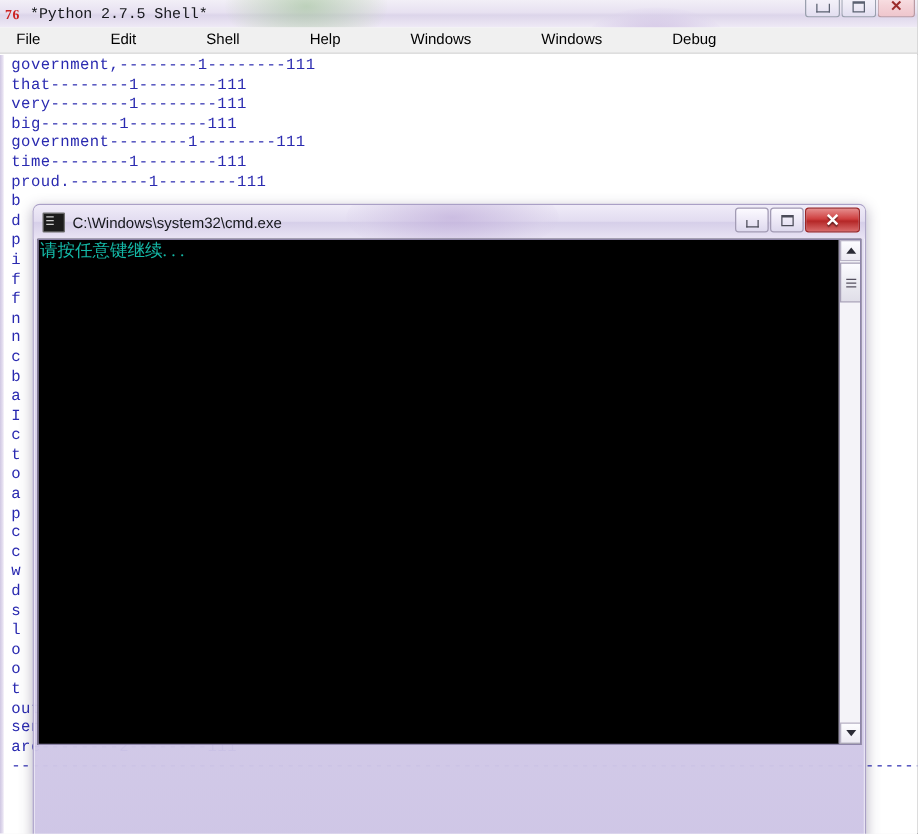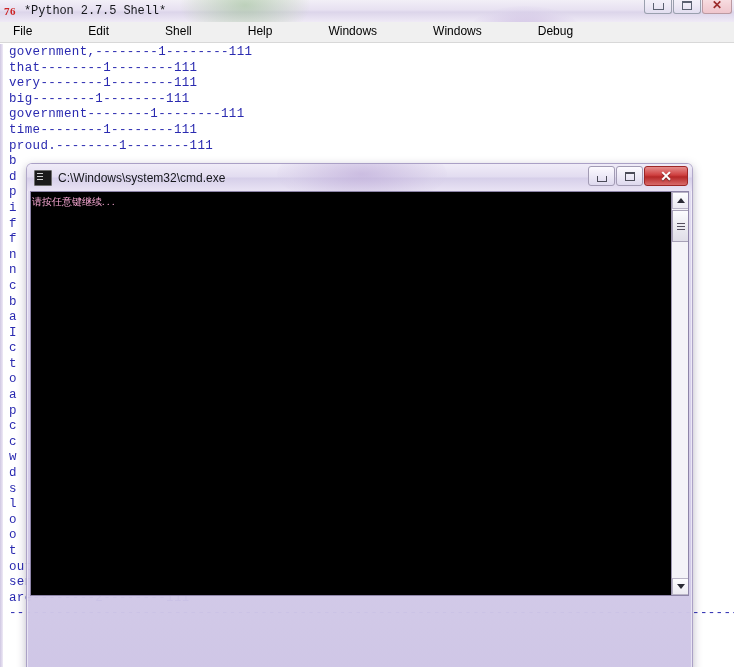--- a/index.html
+++ b/index.html
@@ -290,23 +290,23 @@
     height: 405px;
     background: #000000;
     border: 1px solid #8d84a8;
     box-sizing: border-box;
     overflow: hidden;
   }
   #cmd-console-text {
     position: absolute;
     left: 1px;
     top: 1px;
-    color: #f9a8d4;
+    color: #14b8a6;
     font-family: Liberation Serif, serif;
-    font-size: 10px;
+    font-size: 14px;
     line-height: 17px;
     white-space: pre;
   }
   
   #cmd-scrollbar {
     position: absolute;
     right: 0px;
     top: 0px;
     width: 17px;
     height: 403px;

